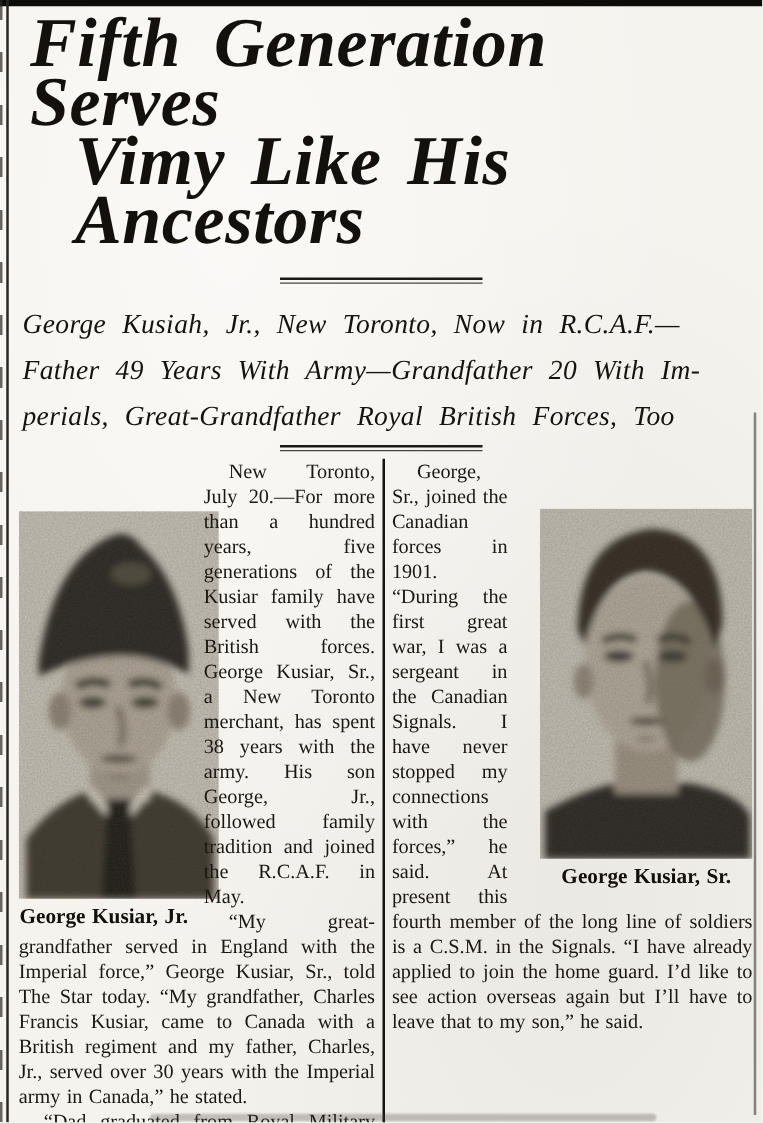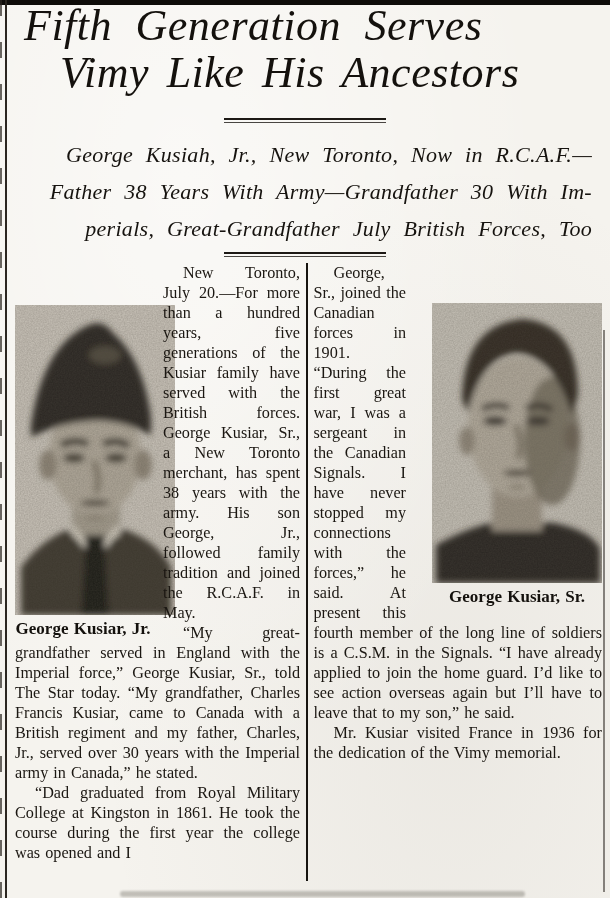--- a/index.html
+++ b/index.html
@@ -17,31 +17,31 @@
   
   .top-bar{position:absolute;top:0;left:0;right:0;height:5px;background:#0e0c09;}
   .left-rule{position:absolute;left:5px;top:0;bottom:0;width:2px;background:#2b2620;}
   .left-edge-dashes{position:absolute;left:0;top:0;bottom:0;width:2px;
     background:repeating-linear-gradient(#2b2620 0 16px, transparent 16px 42px);opacity:.7;}
   .right-rule{position:absolute;right:5px;top:330px;bottom:6px;width:2px;background:rgba(43,38,32,.55);}
   .bottom-smudge{position:absolute;bottom:1px;left:120px;right:85px;height:6px;
     background:rgba(62,56,47,.28);border-radius:3px;filter:blur(1px);}
 
   
-  .headline{margin:2px 0 0 24px;font-style:italic;font-weight:normal;
-    font-size:44px;line-height:47px;letter-spacing:.5px;word-spacing:12px;color:#14110d;}
+  .headline{margin:12px 0 0 24px;font-style:italic;font-weight:bold;
+    font-size:56px;line-height:47px;letter-spacing:.5px;word-spacing:12px;color:#14110d;}
   .headline .hl2{display:block;padding-left:36px;word-spacing:6px;}
 
   
   .short-rule{width:162px;margin:22px auto 0 auto;height:2px;
     border-top:2px solid #1d1915;border-bottom:1px solid rgba(29,25,21,.8);}
   .short-rule.below{margin-top:5px;}
 
   
-  .subhead{margin:13px 18px 0 18px;text-align:right;font-style:italic;
+  .subhead{margin:13px 18px 0 18px;text-align:left;font-style:italic;
     font-size:22px;line-height:37px;word-spacing:7px;letter-spacing:.3px;color:#16130f;}
 
   
   .columns{display:flex;margin-top:6px;padding:0 8px 0 15px;height:618px;}
   .col{overflow:hidden;text-align:justify;font-size:16.2px;line-height:20px;
     hyphens:auto;-webkit-hyphens:auto;word-spacing:1px;}
   .col-left{width:285px;margin-right:6px;}
   .col-right{flex:1;margin-left:6px;}
   .divider{width:1.5px;background:#171410;}
   .col p{margin:0;}
@@ -64,22 +64,22 @@
   <div class="left-edge-dashes"></div>
   <div class="left-rule"></div>
   <div class="right-rule"></div>
 
   <h1 class="headline"><span class="hl1">Fifth Generation Serves</span><span class="hl2">Vimy Like His Ancestors</span></h1>
 
   <div class="short-rule"></div>
 
   <div class="subhead">
     <div>George Kusiah, Jr., New Toronto, Now in R.C.A.F.—</div>
-    <div>Father 38 Years With Army—Grandfather 30 With Im-</div>
-    <div>perials, Great-Grandfather July British Forces, Too</div>
+    <div>Father 49 Years With Army—Grandfather 20 With Im-</div>
+    <div>perials, Great-Grandfather Royal British Forces, Too</div>
   </div>
 
   <div class="short-rule below"></div>
 
   <div class="columns">
 
     <div class="col col-left">
 
       <figure class="fig-left">
         <span class="photo">
@@ -157,18 +157,17 @@
               <ellipse cx="85" cy="170" rx="14" ry="3.5" fill="#534c40"></ellipse>
               <ellipse cx="85" cy="184" rx="9" ry="2.5" fill="#898071"></ellipse>
             </g>
             <rect width="170" height="280" filter="url(#grainS)" opacity="0.6"></rect>
           </svg>
         </span>
         <figcaption>George Kusiar, Sr.</figcaption>
       </figure>
 
       <p class="indent">George, Sr., joined the Canadian forces in 1901.  “During the first great war, I was a sergeant in the Canadian Signals. I have never stopped my connections with the forces,” he said. At present this fourth member of the long line of soldiers is a C.S.M. in the Signals. “I have already applied to join the home guard.  I’d like to see action overseas again but I’ll have to leave that to my son,” he said.</p>
-      <p class="indent">Mr. Kusiar visited France in 1936 for the dedication of the Vimy memorial.</p>
     </div>
   </div>
 
   <div class="bottom-smudge"></div>
 </div>
 
 </body></html>

